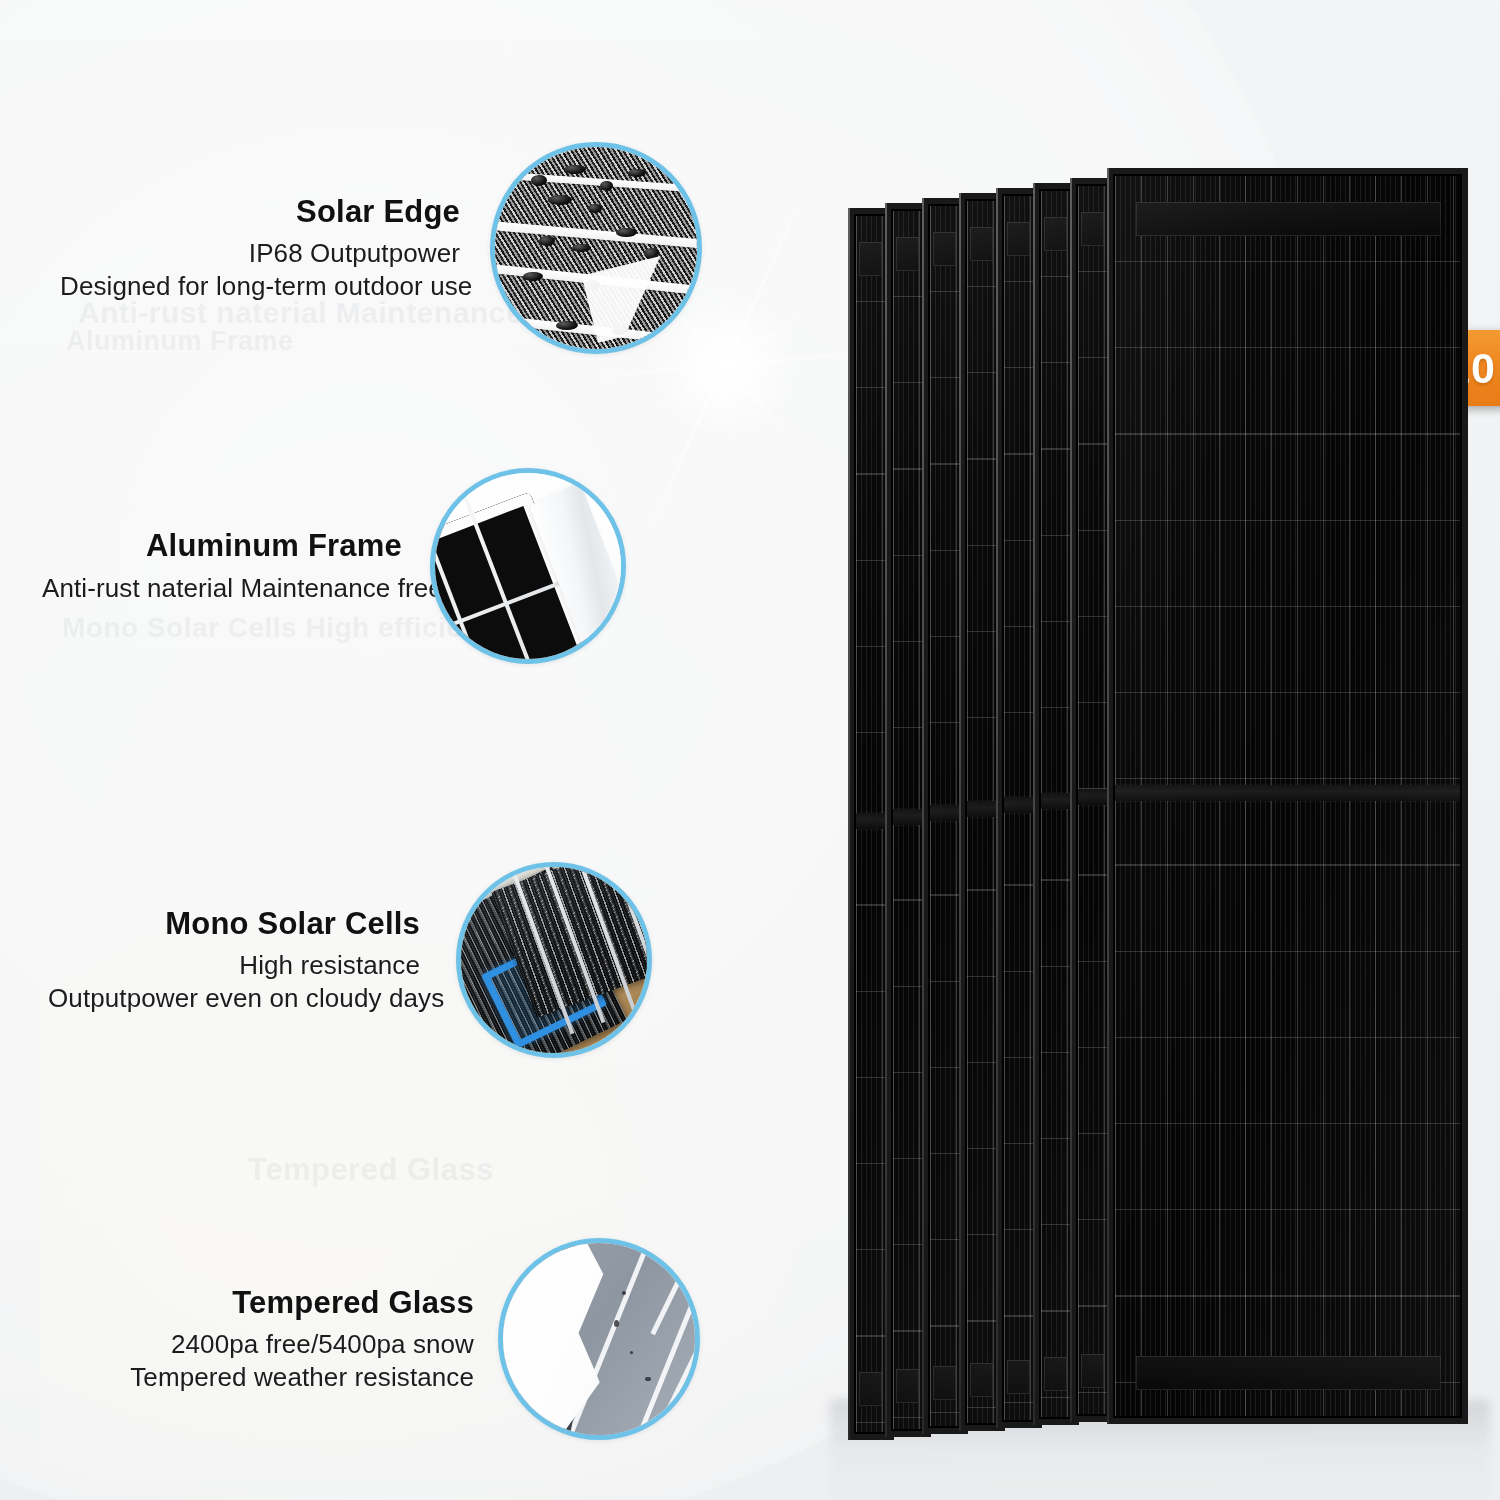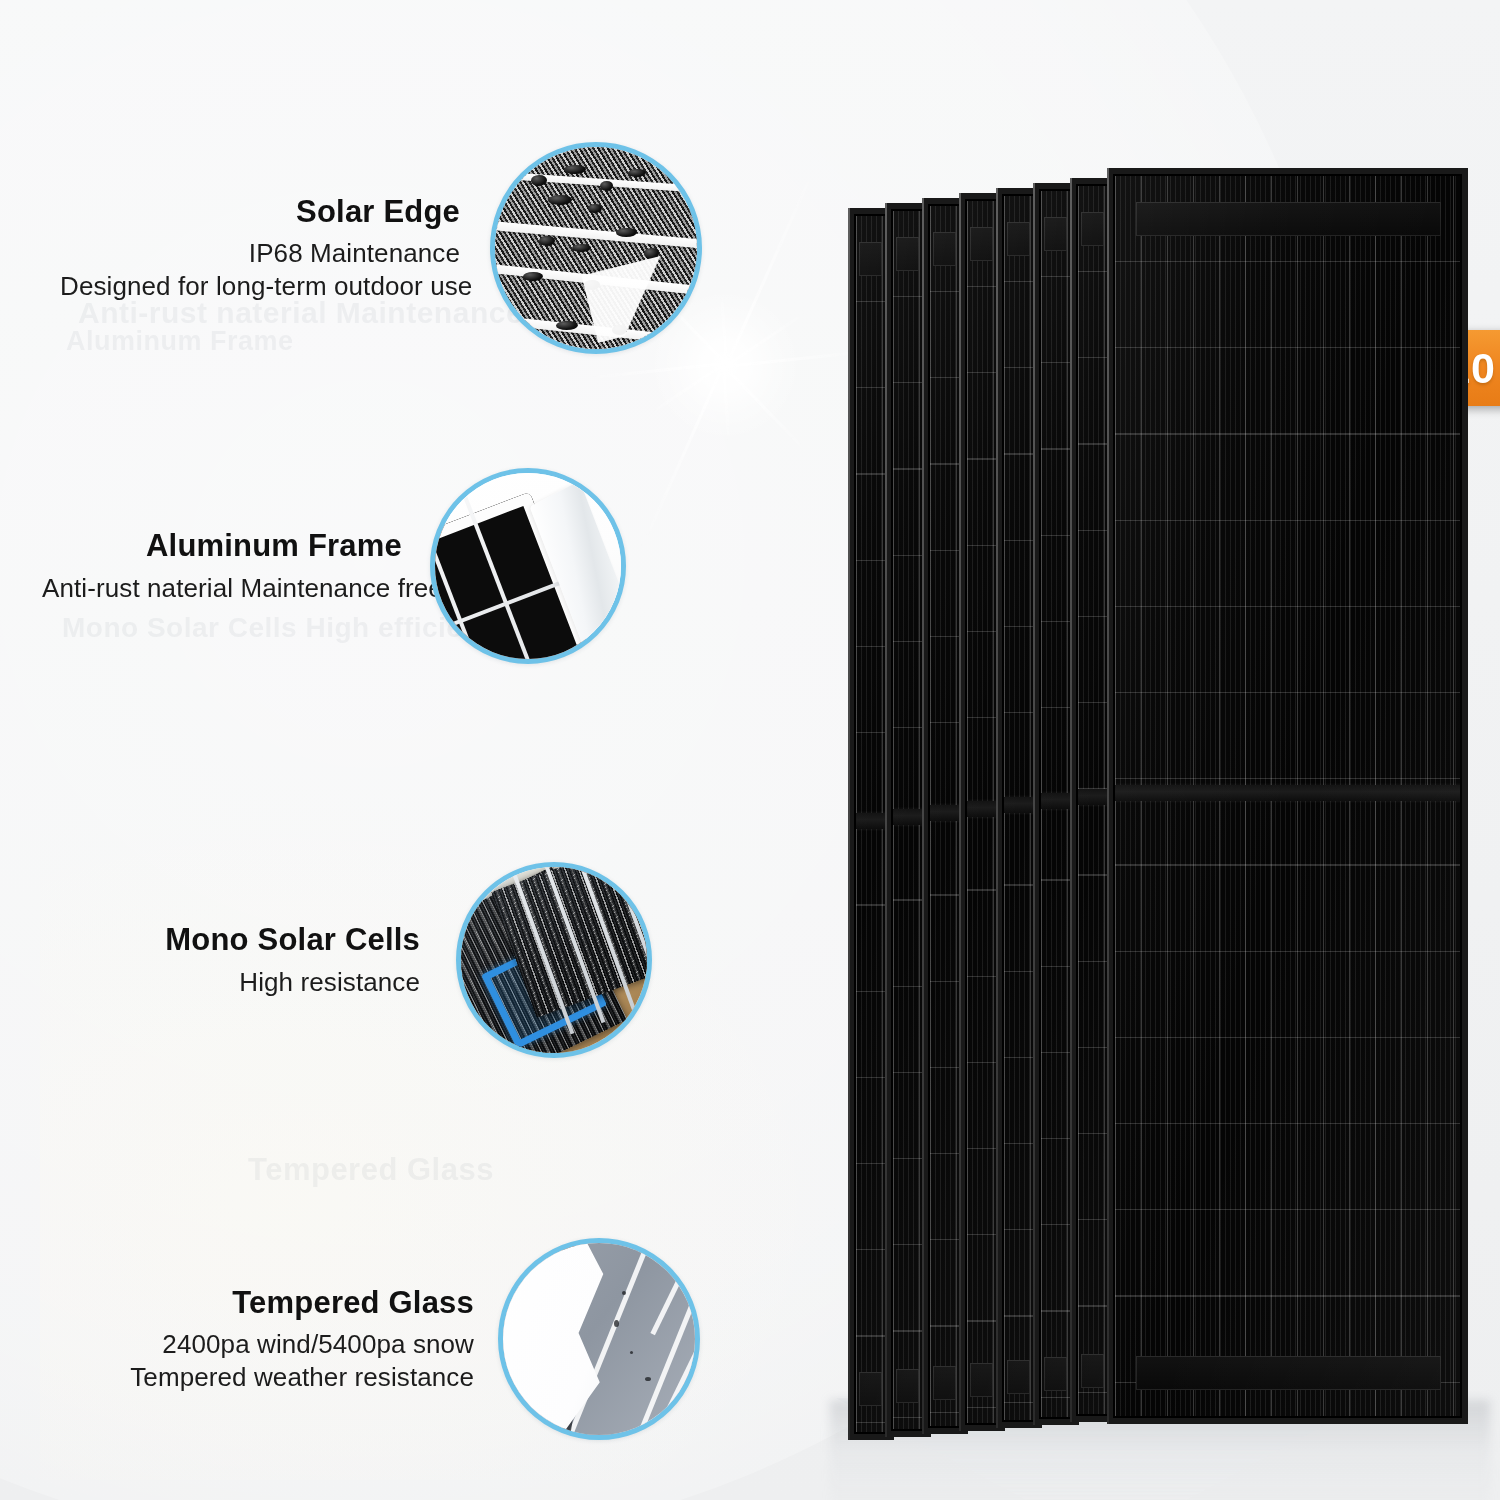--- a/index.html
+++ b/index.html
@@ -420,21 +420,21 @@
   </div>
 
   <div class="ghost" style="left:78px;  top:296px; font-size:30px;">Anti-rust naterial Maintenance free</div>
   <div class="ghost" style="left:66px;  top:326px; font-size:27px;">Aluminum Frame</div>
   <div class="ghost" style="left:62px;  top:612px; font-size:28px;">Mono Solar Cells High efficiency</div>
   <div class="ghost" style="left:248px; top:1152px; font-size:31px;">Tempered Glass</div>
 
   <div class="feature" style="left:60px; top:142px; width:645px;">
     <div class="txt" style="width:400px;">
       <div class="title">Solar Edge</div>
-      <div class="line">IP68 Maintenance</div>
+      <div class="line">IP68 Outputpower</div>
       <div class="line">Designed for long-term outdoor use</div>
     </div>
     <div class="bubble" style="width:212px; height:212px; margin-left:30px;">
       <div class="inner">
         <div class="b1-base"></div>
         <div class="b1-band" style="top:34%;  transform: rotate(5deg);"></div>
         <div class="b1-band" style="top:55%;  transform: rotate(6deg);"></div>
         <div class="b1-band" style="top:80%;  transform: rotate(6deg);"></div>
         <div class="b1-band" style="top:10%;  transform: rotate(4deg); height:7px;"></div>
         <div class="b1-drop" style="left:18%; top:14%; width:16px; height:11px;"></div>
@@ -473,20 +473,21 @@
         </div>
         <div class="b2-frame-edge"></div>
       </div>
     </div>
   </div>
 
   <div class="feature" style="left:48px; top:862px; width:622px;gap:8px;">
     <div class="txt" style="width:372px;">
       <div class="title">Mono Solar Cells</div>
       <div class="line">High resistance</div>
+      <div class="line">Outputpower even on cloudy days</div>
     </div>
     <div class="bubble" style="width:196px; height:196px; margin-left:28px;">
       <div class="inner">
         <div class="b3-bg"></div>
 
         <div class="b3-cell" style="left:-30%; top:18%; width:105%; height:92%; transform: rotate(-26deg);">
           <div class="b3-stripes-fine"></div>
         </div>
 
         <div class="b3-blue" style="left:18%; top:44%; width:54%; height:44%; transform: rotate(-26deg);"></div>
@@ -498,21 +499,21 @@
           <div class="b2-busbar" style="left:56%; background:linear-gradient(180deg,#e9ecef,#c9ced3);"></div>
           <div class="b2-busbar" style="left:76%; background:linear-gradient(180deg,#e9ecef,#c9ced3);"></div>
         </div>
       </div>
     </div>
   </div>
 
   <div class="feature" style="left:100px; top:1238px; width:600px;">
     <div class="txt" style="width:382px;">
       <div class="title">Tempered Glass</div>
-      <div class="line">2400pa wind/5400pa snow</div>
+      <div class="line">2400pa free/5400pa snow</div>
       <div class="line">Tempered weather resistance</div>
     </div>
     <div class="bubble" style="width:202px; height:202px; margin-left:24px;">
       <div class="inner">
         <div class="b4-glass"></div>
         <div class="b4-grid-l" style="left:52%;  transform: rotate(22deg);"></div>
         <div class="b4-grid-l" style="left:88%;  transform: rotate(22deg);"></div>
         <div class="b4-grid-l" style="left:30%;  top:-30%; width:170%; height:5px; transform: rotate(-64deg);"></div>
         <div class="b4-grid-l" style="left:30%;  top:26%;  width:170%; height:5px; transform: rotate(-64deg);"></div>
         <div class="b4-speck" style="left:62%; top:25%; width:4px; height:4px;"></div>

